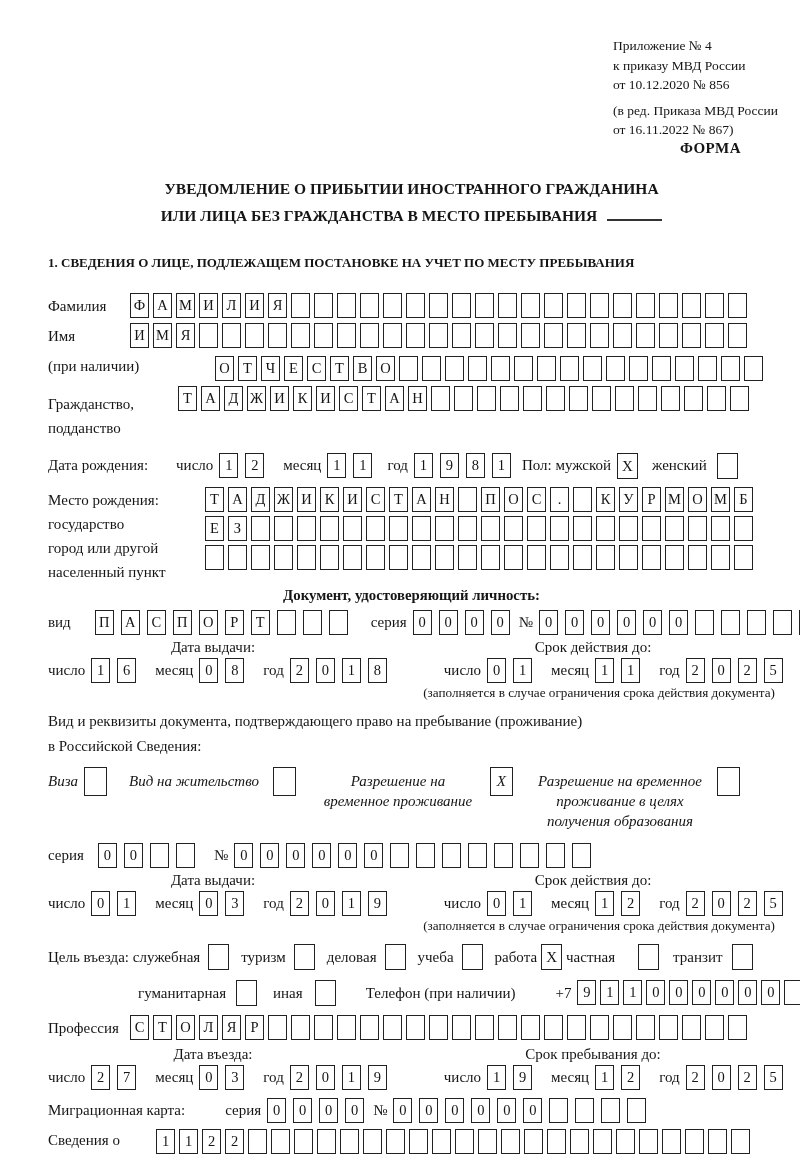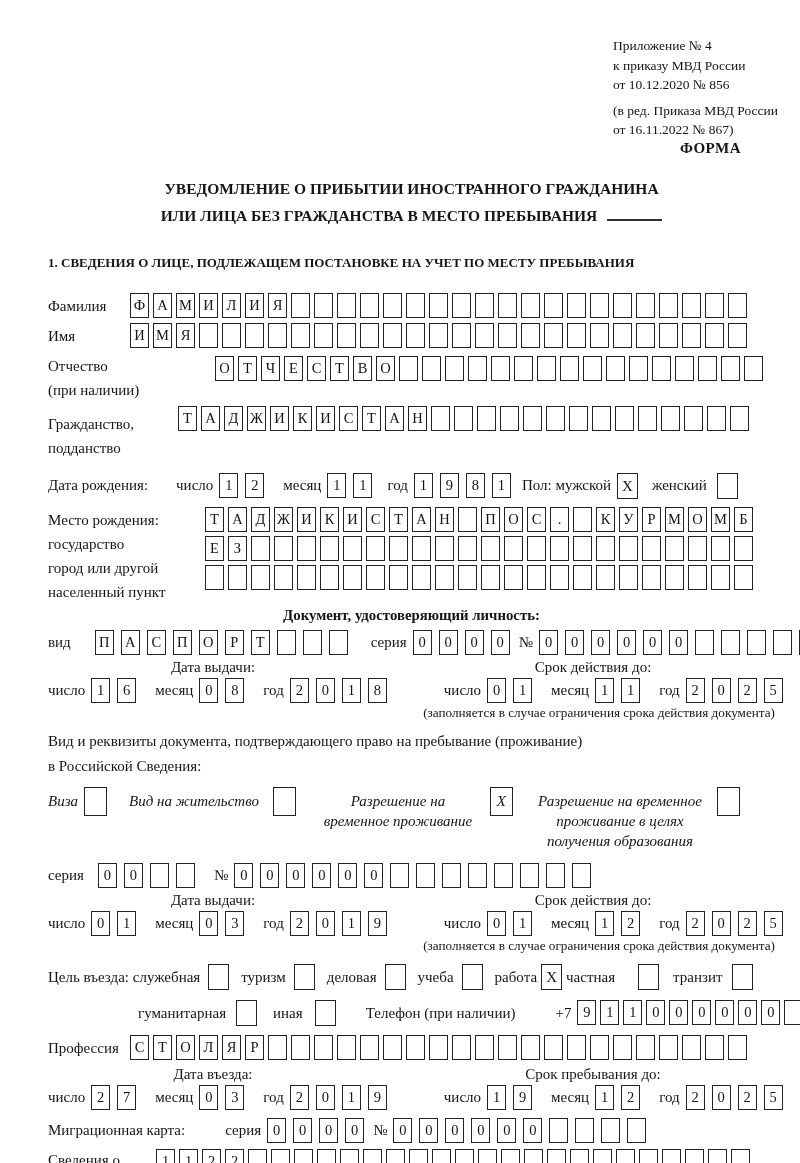--- a/index.html
+++ b/index.html
@@ -90,21 +90,20 @@
     <span class="cells"><span class="cell">Ф</span><span class="cell">А</span><span class="cell">М</span><span class="cell">И</span><span class="cell">Л</span><span class="cell">И</span><span class="cell">Я</span><span class="cell"></span><span class="cell"></span><span class="cell"></span><span class="cell"></span><span class="cell"></span><span class="cell"></span><span class="cell"></span><span class="cell"></span><span class="cell"></span><span class="cell"></span><span class="cell"></span><span class="cell"></span><span class="cell"></span><span class="cell"></span><span class="cell"></span><span class="cell"></span><span class="cell"></span><span class="cell"></span><span class="cell"></span><span class="cell"></span></span>
   </div>
 
   <div class="frow">
     <span class="flabel" style="width:82px;">Имя</span>
     <span class="cells"><span class="cell">И</span><span class="cell">М</span><span class="cell">Я</span><span class="cell"></span><span class="cell"></span><span class="cell"></span><span class="cell"></span><span class="cell"></span><span class="cell"></span><span class="cell"></span><span class="cell"></span><span class="cell"></span><span class="cell"></span><span class="cell"></span><span class="cell"></span><span class="cell"></span><span class="cell"></span><span class="cell"></span><span class="cell"></span><span class="cell"></span><span class="cell"></span><span class="cell"></span><span class="cell"></span><span class="cell"></span><span class="cell"></span><span class="cell"></span><span class="cell"></span></span>
   </div>
 
   <div class="frow" style="margin-bottom:2px;">
     <span class="lblcol" style="width:167px;">
-      <div>Отчество</div>
       <div>(при наличии)</div>
     </span>
     <span class="cells" style="margin-top:3px;"><span class="cell">О</span><span class="cell">Т</span><span class="cell">Ч</span><span class="cell">Е</span><span class="cell">С</span><span class="cell">Т</span><span class="cell">В</span><span class="cell">О</span><span class="cell"></span><span class="cell"></span><span class="cell"></span><span class="cell"></span><span class="cell"></span><span class="cell"></span><span class="cell"></span><span class="cell"></span><span class="cell"></span><span class="cell"></span><span class="cell"></span><span class="cell"></span><span class="cell"></span><span class="cell"></span><span class="cell"></span><span class="cell"></span></span>
   </div>
 
   <div class="frow" style="margin-bottom:14px;">
     <span class="lblcol" style="width:130px;margin-top:8px;">
       <div>Гражданство,</div>
       <div>подданство</div>
     </span>

